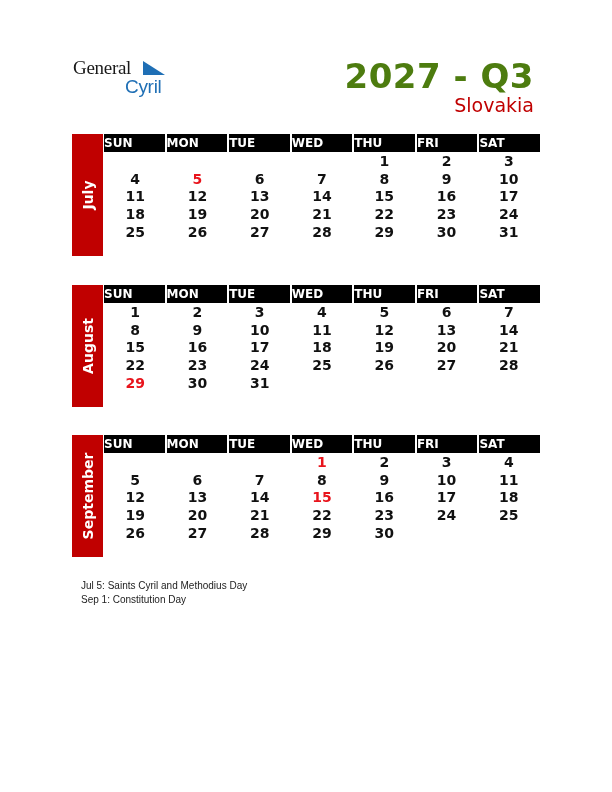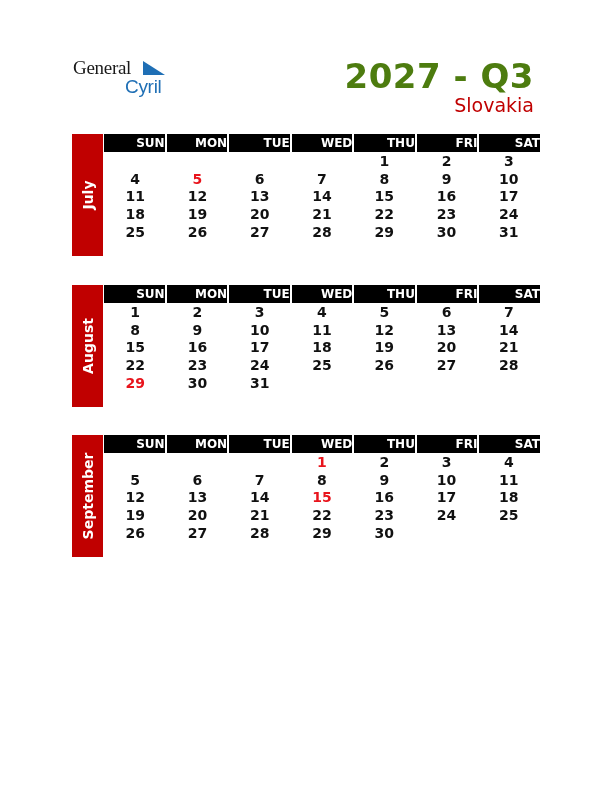--- a/index.html
+++ b/index.html
@@ -10,21 +10,21 @@
   .logo .l2 { font-family:"Liberation Sans", sans-serif; font-size:19px; color:#1f6fb5; line-height:19px; margin-left:52px; letter-spacing:-0.3px; }
   .logo .tri { position:absolute; left:70px; top:3px; width:0; height:0;
                border-left:22px solid transparent; border-bottom:14px solid #1f6fb5; transform:scaleX(-1); }
   .title { position:absolute; right:78px; top:56px; font-size:34px; font-weight:bold; color:#4d7c0f; letter-spacing:0.5px; }
   .country { position:absolute; right:78px; top:94px; font-size:19px; font-weight:normal; color:#c00000; }
   .month { position:absolute; left:72px; width:468px; }
   .side { position:absolute; left:0; top:0; width:31px; background:#c00000; }
   .side span { position:absolute; left:50%; top:50%; transform:translate(-50%,-50%) rotate(-90deg);
                color:#fff; font-weight:bold; font-size:14px; white-space:nowrap; }
   .hdr { position:absolute; left:32px; top:0; width:436px; height:18px; display:flex; }
-  .hdr div { flex:1; background:#000; color:#fff; font-weight:bold; font-size:12px; text-align:right;
+  .hdr div { flex:1; background:#000; color:#fff; font-weight:bold; font-size:12px; text-align:left;
              line-height:18px; border-right:2px solid #fff; }
   .hdr div:last-child { border-right:none; }
   .grid { position:absolute; left:32px; top:19px; width:436px; display:grid;
           grid-template-columns:repeat(7, 1fr); grid-auto-rows:17.7px; }
   .grid div { text-align:center; font-weight:bold; font-size:14px; color:#111; line-height:17.7px; }
   .grid div.hol { color:#e8141c; }
   .notes { position:absolute; left:81px; top:579px; font-family:"Liberation Sans", sans-serif; font-size:10px; color:#222; line-height:14.2px; }
 </style>
 </head>
 <body>
@@ -180,13 +180,15 @@
       <div>25</div>
       <div>26</div>
       <div>27</div>
       <div>28</div>
       <div>29</div>
       <div>30</div>
     </div>
   </div>
 
 <div class="notes">
+  <div>Jul 5: Saints Cyril and Methodius Day</div>
+  <div>Sep 1: Constitution Day</div>
 </div>
 
 </body></html>

